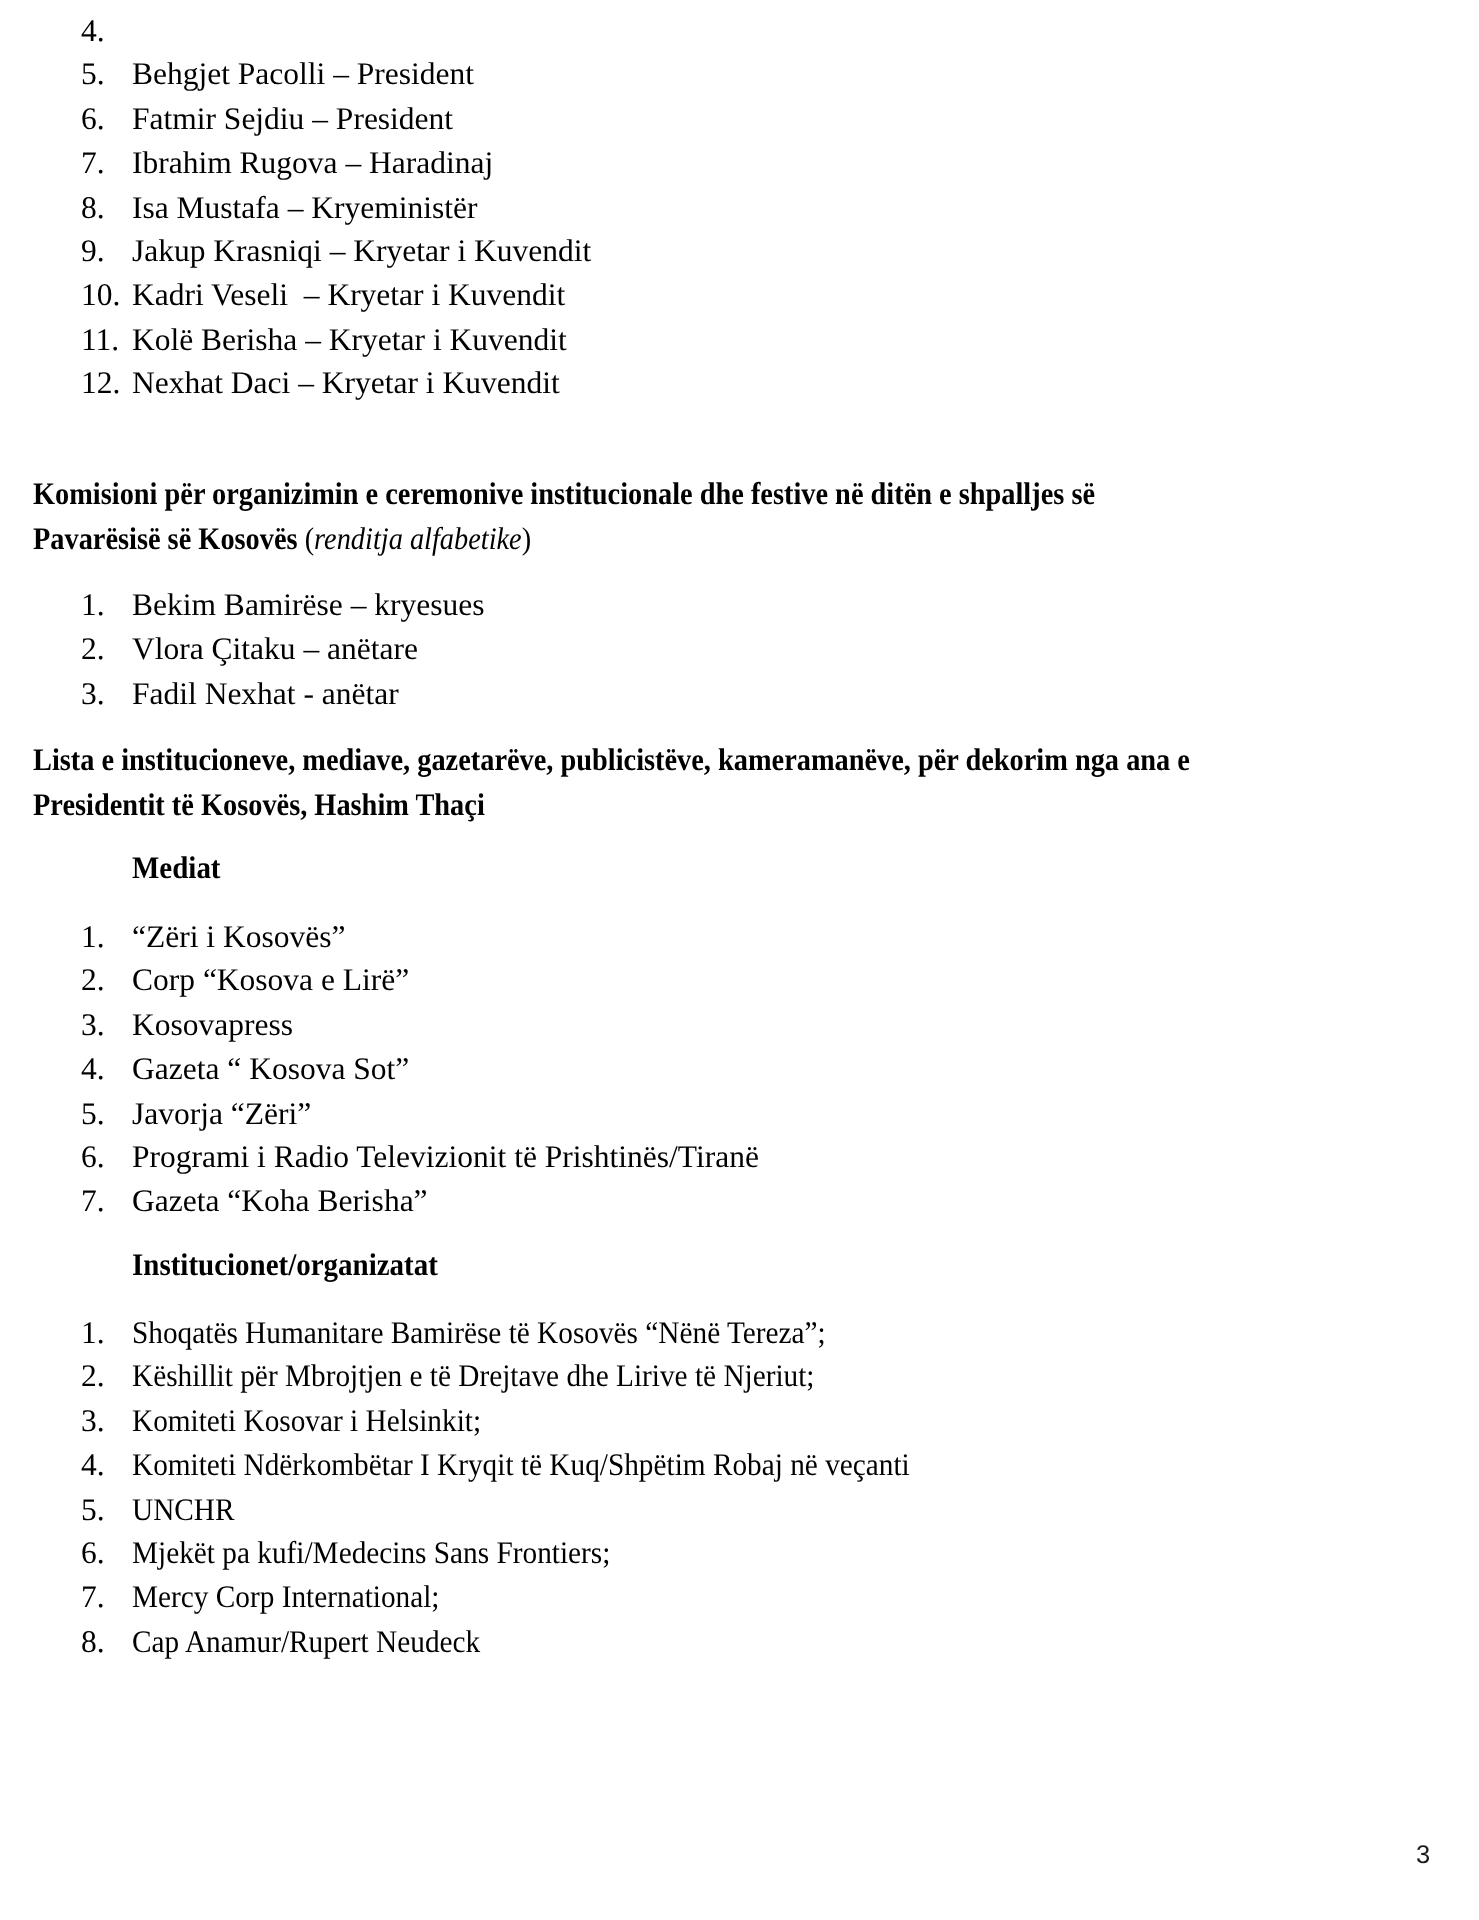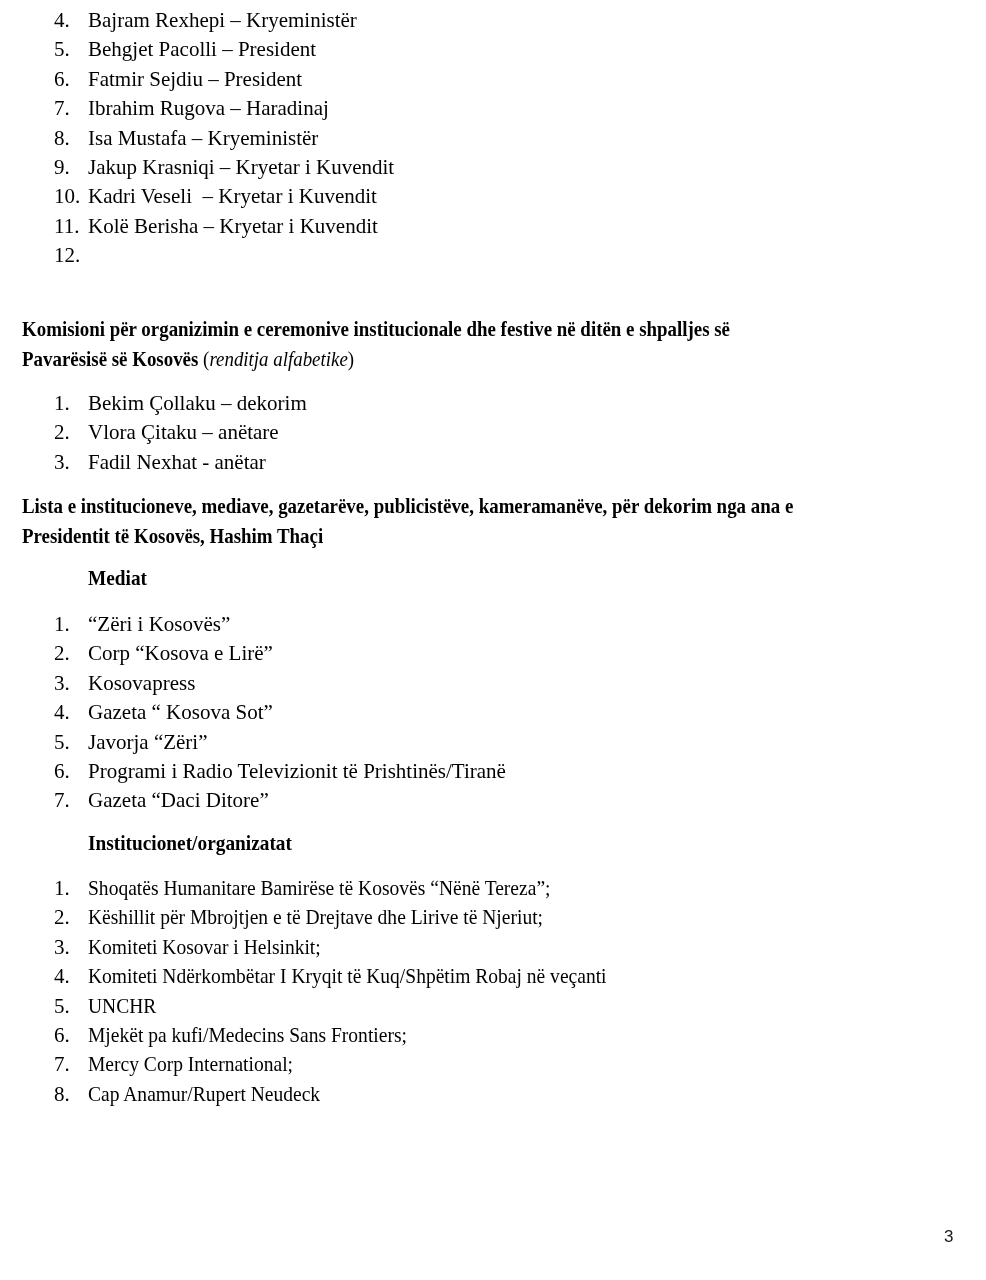--- a/index.html
+++ b/index.html
@@ -84,57 +84,57 @@
       font-size: 17px;
       color: #1a1a1a;
     }
   </style>
 </head>
 <body>
 
 <div class="page">
 
   <ol class="list" style="top:6px;">
-    <li><span class="num">4.</span><span class="txt">Bajram Rexhepi – Kryeministër</span></li>
+    <li><span class="num">4.</span></li>
     <li><span class="num">5.</span><span class="txt">Behgjet Pacolli – President</span></li>
     <li><span class="num">6.</span><span class="txt">Fatmir Sejdiu – President</span></li>
     <li><span class="num">7.</span><span class="txt">Ibrahim Rugova – Haradinaj</span></li>
     <li><span class="num">8.</span><span class="txt">Isa Mustafa – Kryeministër</span></li>
     <li><span class="num">9.</span><span class="txt">Jakup Krasniqi – Kryetar i Kuvendit</span></li>
     <li><span class="num">10.</span><span class="txt">Kadri Veseli  – Kryetar i Kuvendit</span></li>
     <li><span class="num">11.</span><span class="txt">Kolë Berisha – Kryetar i Kuvendit</span></li>
-    <li><span class="num">12.</span></li>
+    <li><span class="num">12.</span><span class="txt">Nexhat Daci – Kryetar i Kuvendit</span></li>
   </ol>
 
   <div class="heading" style="top:315px;">
     <div>Komisioni për organizimin e ceremonive institucionale dhe festive në ditën e shpalljes së</div>
     <div><span>Pavarësisë së Kosovës </span><span class="plain">(</span><span class="ital">renditja alfabetike</span><span class="plain">)</span></div>
   </div>
 
   <ol class="list" style="top:389px;">
-    <li><span class="num">1.</span><span class="txt">Bekim Çollaku – dekorim</span></li>
+    <li><span class="num">1.</span><span class="txt">Bekim Bamirëse – kryesues</span></li>
     <li><span class="num">2.</span><span class="txt">Vlora Çitaku – anëtare</span></li>
     <li><span class="num">3.</span><span class="txt">Fadil Nexhat - anëtar</span></li>
   </ol>
 
   <div class="heading" style="top:492px;">
     <div>Lista e institucioneve, mediave, gazetarëve, publicistëve, kameramanëve, për dekorim nga ana e</div>
     <div>Presidentit të Kosovës, Hashim Thaçi</div>
   </div>
 
   <div class="subheading" style="top:566px;">Mediat</div>
 
   <ol class="list" style="top:610px;">
     <li><span class="num">1.</span><span class="txt">“Zëri i Kosovës”</span></li>
     <li><span class="num">2.</span><span class="txt">Corp “Kosova e Lirë”</span></li>
     <li><span class="num">3.</span><span class="txt">Kosovapress</span></li>
     <li><span class="num">4.</span><span class="txt">Gazeta “ Kosova Sot”</span></li>
     <li><span class="num">5.</span><span class="txt">Javorja “Zëri”</span></li>
     <li><span class="num">6.</span><span class="txt">Programi i Radio Televizionit të Prishtinës/Tiranë</span></li>
-    <li><span class="num">7.</span><span class="txt">Gazeta “Daci Ditore”</span></li>
+    <li><span class="num">7.</span><span class="txt">Gazeta “Koha Berisha”</span></li>
   </ol>
 
   <div class="subheading" style="top:831px;">Institucionet/organizatat</div>
 
   <ol class="list condensed" style="top:874px;">
     <li><span class="num">1.</span><span class="txt">Shoqatës Humanitare Bamirëse të Kosovës “Nënë Tereza”;</span></li>
     <li><span class="num">2.</span><span class="txt">Këshillit për Mbrojtjen e të Drejtave dhe Lirive të Njeriut;</span></li>
     <li><span class="num">3.</span><span class="txt">Komiteti Kosovar i Helsinkit;</span></li>
     <li><span class="num">4.</span><span class="txt">Komiteti Ndërkombëtar I Kryqit të Kuq/Shpëtim Robaj në veçanti</span></li>
     <li><span class="num">5.</span><span class="txt">UNCHR</span></li>

